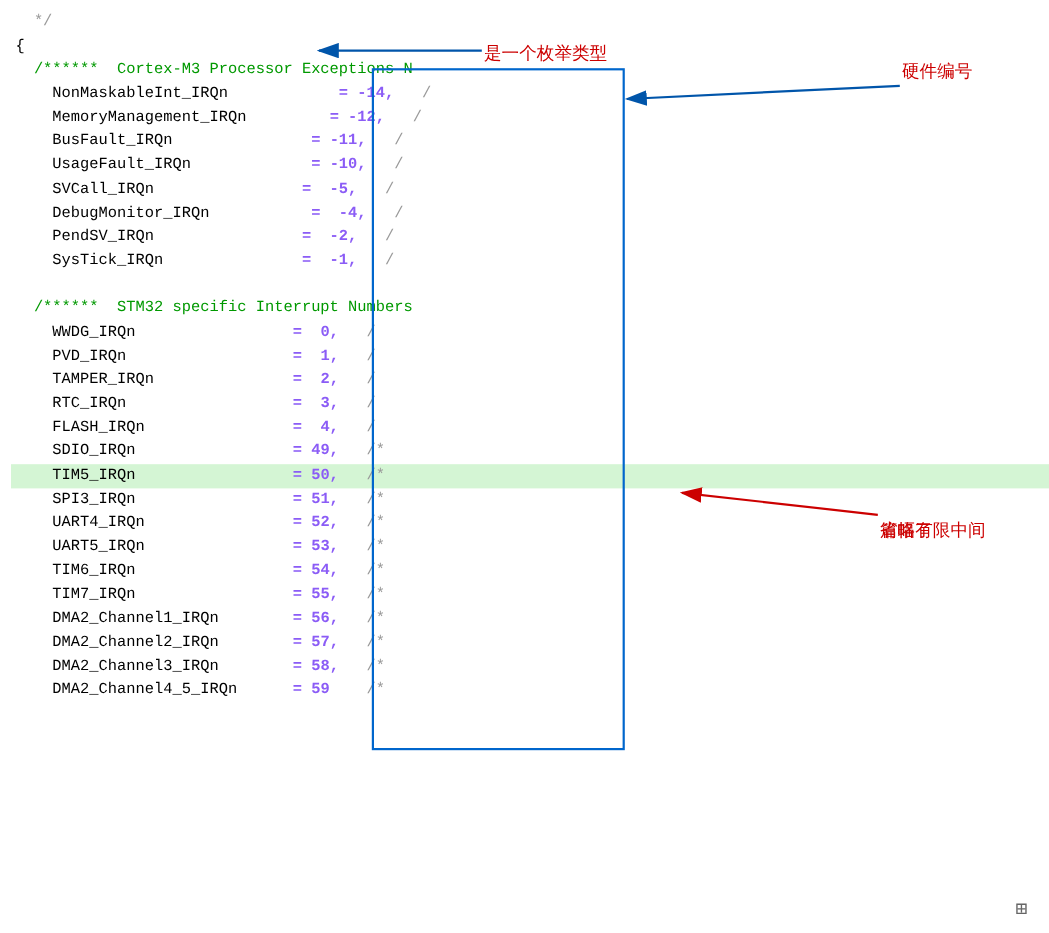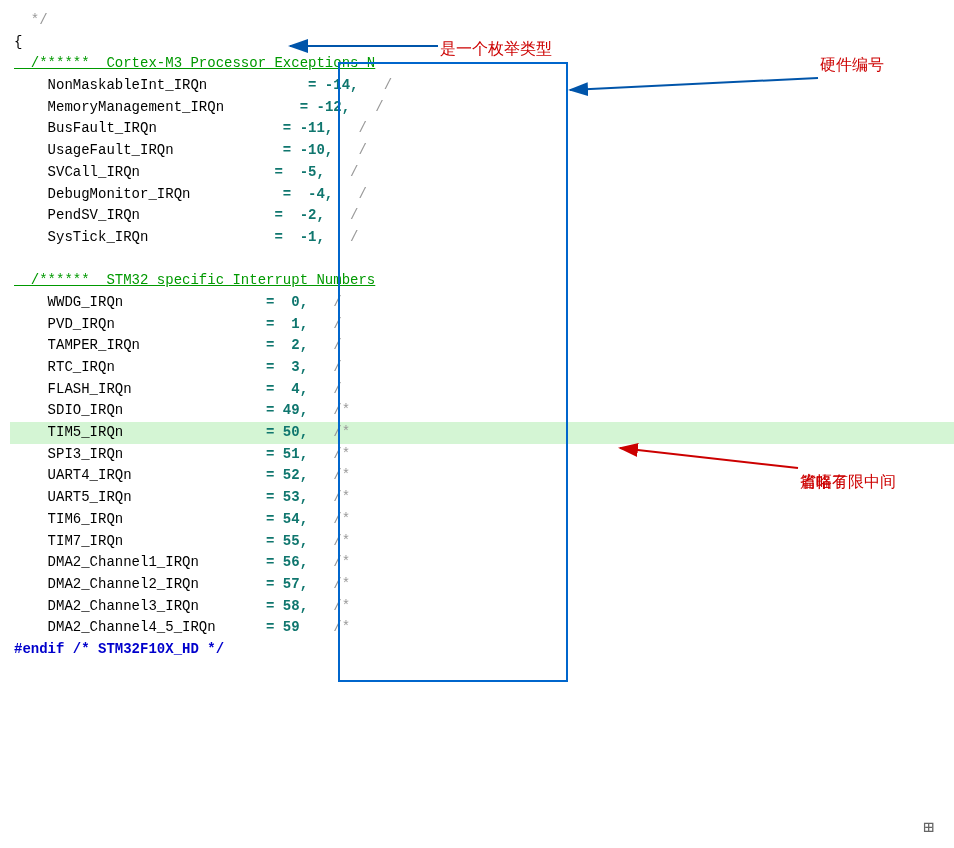--- a/index.html
+++ b/index.html
@@ -20,22 +20,22 @@
     .line {
       display: flex;
       align-items: baseline;
       padding: 0 4px;
       white-space: pre;
     }
     .line.highlighted {
       background-color: #d4f5d4;
     }
     .kw { color: #0000cc; font-weight: bold; }
-    .cm { color: #009900; text-decoration: underline; }
-    .val { color: #0f766e; font-weight: bold; }
+    .cm { color: #009900; }
+    .val { color: #8b5cf6; font-weight: bold; }
     .name { color: #000000; }
     .comment-slash { color: #999999; }
 
     
     .annotation {
       position: absolute;
       color: #cc0000;
       font-family: 'SimSun', 'STSong', serif;
       font-size: 16px;
       font-weight: normal;
@@ -220,23 +220,20 @@
     <span class="val">= 58,</span>
     <span class="comment-slash">   /*</span>
   </div>
   <div class="line">
     <span class="name">    DMA2_Channel4_5_IRQn</span>
     <span class="name">      </span>
     <span class="val">= 59</span>
     <span class="comment-slash">    /*</span>
   </div>
 
-  <div class="line">
-    <span class="kw">#endif /* STM32F10X_HD */</span>
-  </div>
 
 </div>
 
 <div class="blue-rect" style="left: 338px; top: 62px; width: 230px; height: 620px;"></div>
 
 <div class="annotation" style="top: 28px; left: 440px; margin-top: 11px;">是一个枚举类型</div>
 
 <div class="annotation" style="top: 55px; left: 820px;">硬件编号</div>
 
 <div class="annotation" style="top: 472px; left: 800px;">篇幅有限中间</div>

